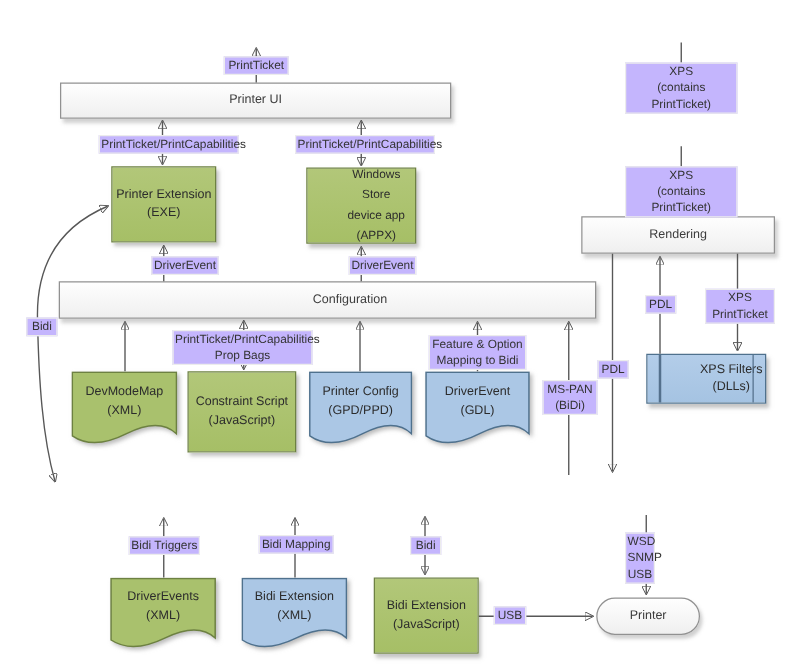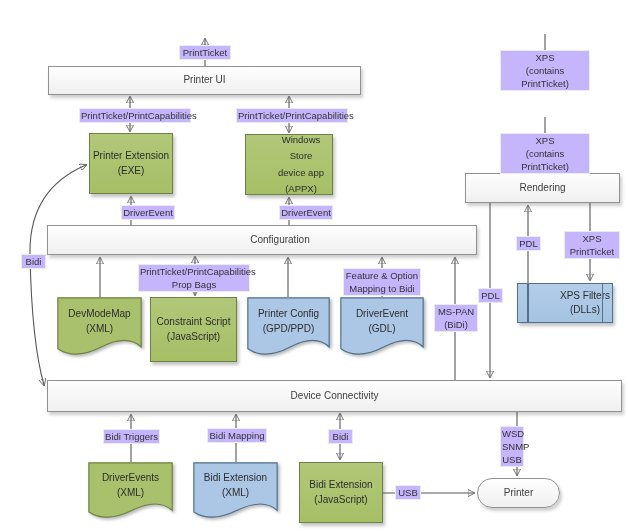--- a/index.html
+++ b/index.html
@@ -82,21 +82,20 @@
     <path d="M340,414 V459" marker-start="url(#arr)" marker-end="url(#arr)"></path>
     <path d="M131,462 V415" marker-end="url(#arr)"></path>
     <path d="M236,462 V415" marker-end="url(#arr)"></path>
     <path d="M383,493 H474" marker-end="url(#arr)"></path>
     <path d="M86,165 C46,182 29,213 30,255 C31,305 34,350 44,385" marker-start="url(#arr)" marker-end="url(#arr)"></path>
   </svg>
 
   <div class="node bigbox" style="left:48px;top:66px;width:313px;height:29px;">Printer UI</div>
   <div class="node bigbox" style="left:465px;top:173px;width:155px;height:30px;">Rendering</div>
   <div class="node bigbox" style="left:47px;top:225px;width:430px;height:30px;padding-left:36px;">Configuration</div>
-  <div class="node bigbox" style="left:47px;top:380px;width:575px;height:32px;">Device Connectivity</div>
 
   <div class="node greenbox" style="left:89px;top:133px;width:84px;height:61px;">Printer Extension
 (EXE)</div>
   <div class="node greenbox tall-lines" style="left:245px;top:134px;width:88px;height:61px;">Windows Store
 device app
 (APPX)</div>
   <div class="node greenbox" style="left:150px;top:297px;width:87px;height:65px;">Constraint Script
 (JavaScript)</div>
   <div class="node greenbox" style="left:299px;top:462px;width:84px;height:61px;">Bidi Extension
 (JavaScript)</div>

